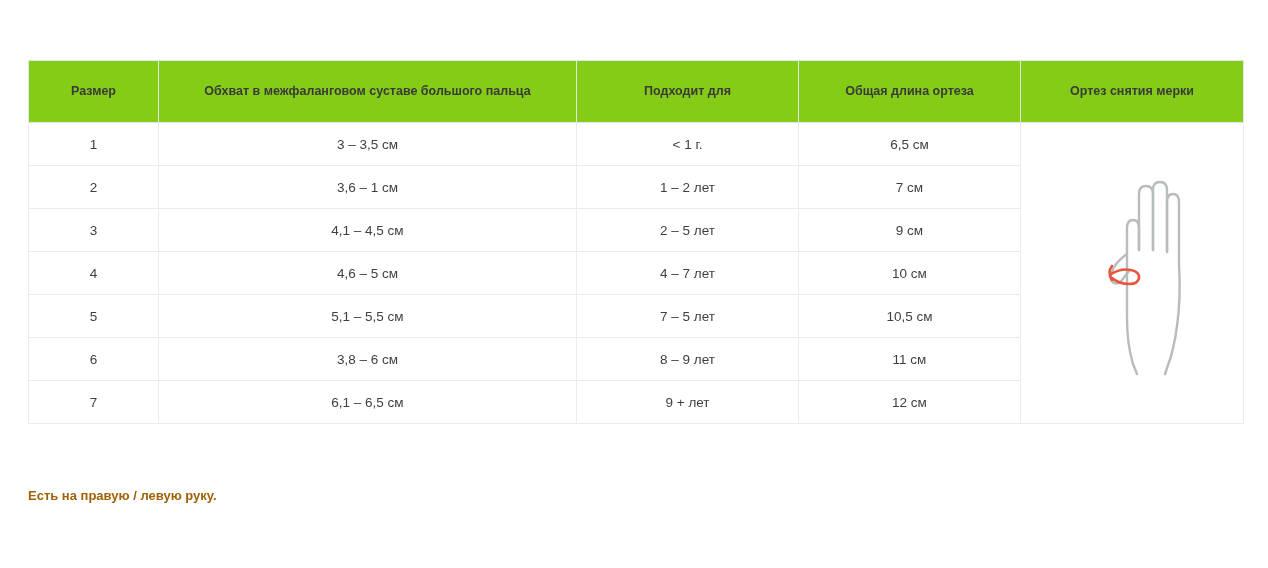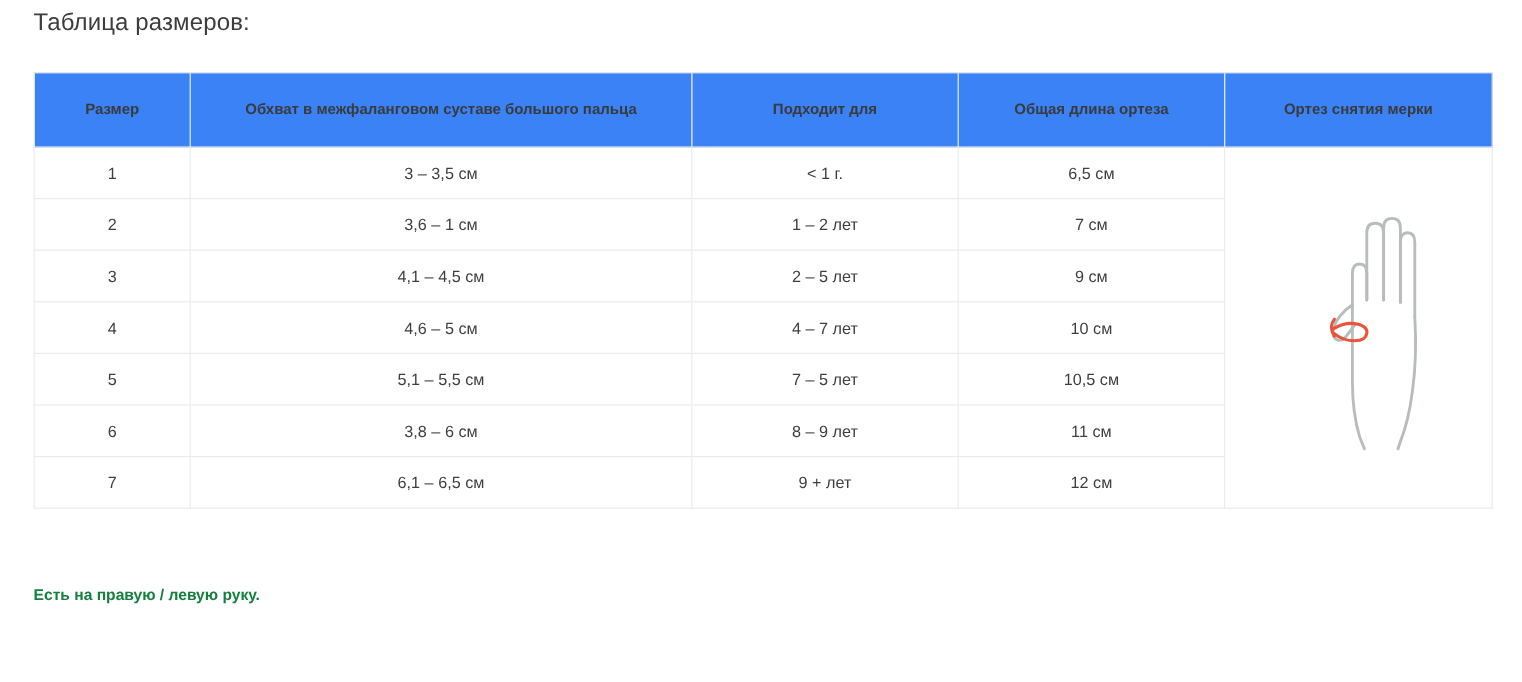--- a/index.html
+++ b/index.html
@@ -36,21 +36,21 @@
     top: 60px;
     width: 1182px;
   }
   table.size-table {
     border-collapse: collapse;
     width: 1182px;
     table-layout: fixed;
     font-size: 13px;
   }
   table.size-table thead th {
-    background: #3b82f6;
+    background: #84cc16;
     font-weight: bold;
     font-size: 12.5px;
     color: #3a3a3a;
     padding: 14px 10px;
     height: 62px;
     box-sizing: border-box;
     border: 1px solid #e4e7e9;
     border-top: 1px solid #e4e7e9;
     text-align: center;
     vertical-align: middle;
@@ -85,33 +85,32 @@
     display: flex;
     align-items: center;
     justify-content: center;
   }
   .notes {
     position: absolute;
     left: 28px;
     top: 488px;
     font-size: 13px;
     font-weight: bold;
-    color: #15803d;
+    color: #a16207;
   }
   .notes .note-line {
     margin-bottom: 26px;
   }
   .note-line:last-child { margin-bottom: 0; }
 </style>
 </head>
 <body>
 
 <div class="page">
 
-  <div class="page-title">Таблица размеров:</div>
 
   <div class="size-table-wrap">
     <table class="size-table">
       <thead>
         <tr>
           <th class="col-size">Размер</th>
           <th class="col-girth">Обхват в межфаланговом суставе большого пальца</th>
           <th class="col-fits">Подходит для</th>
           <th class="col-length">Общая длина ортеза</th>
           <th class="col-method">Ортез снятия мерки</th>

